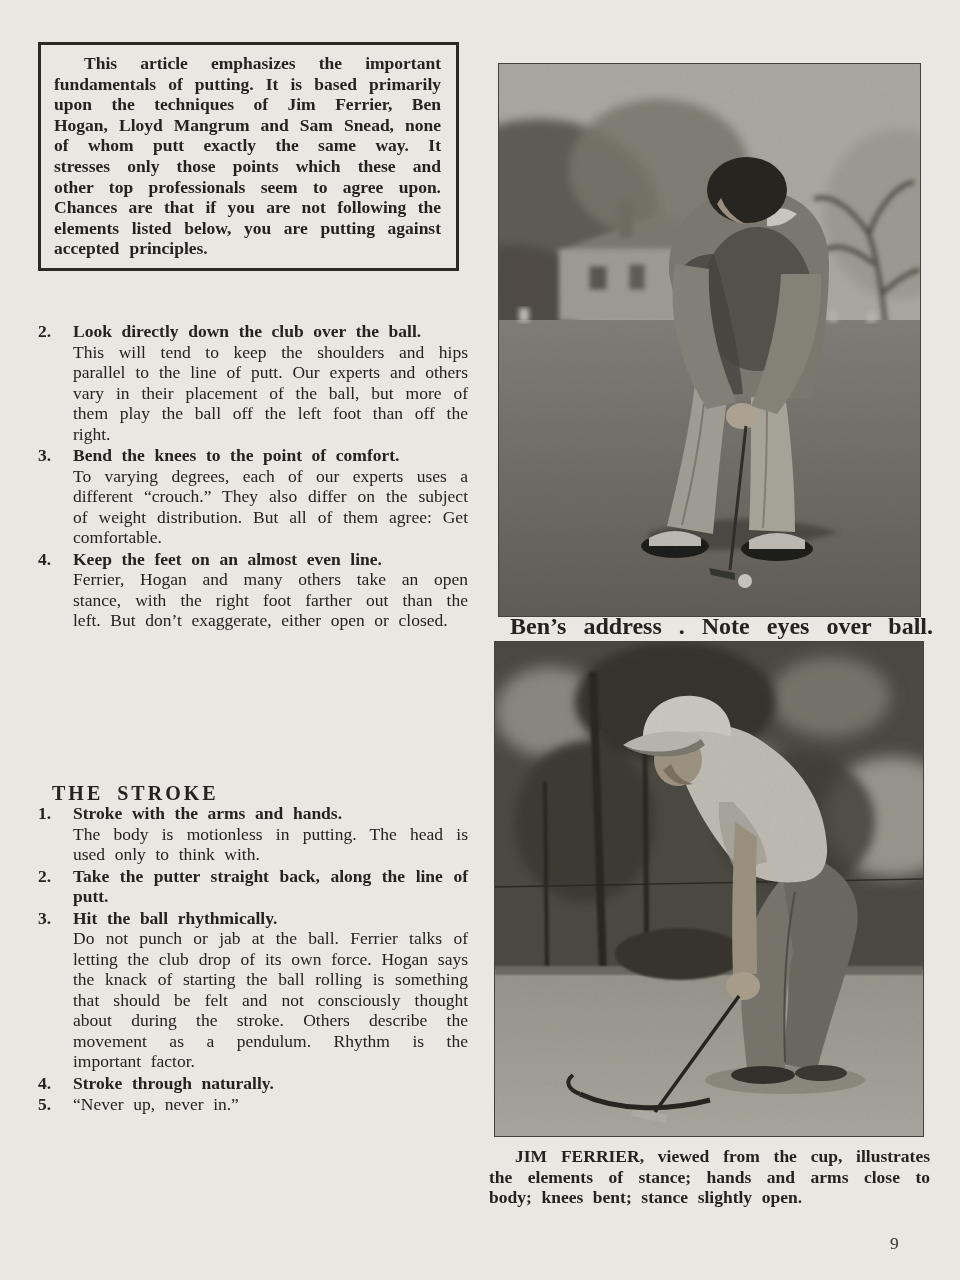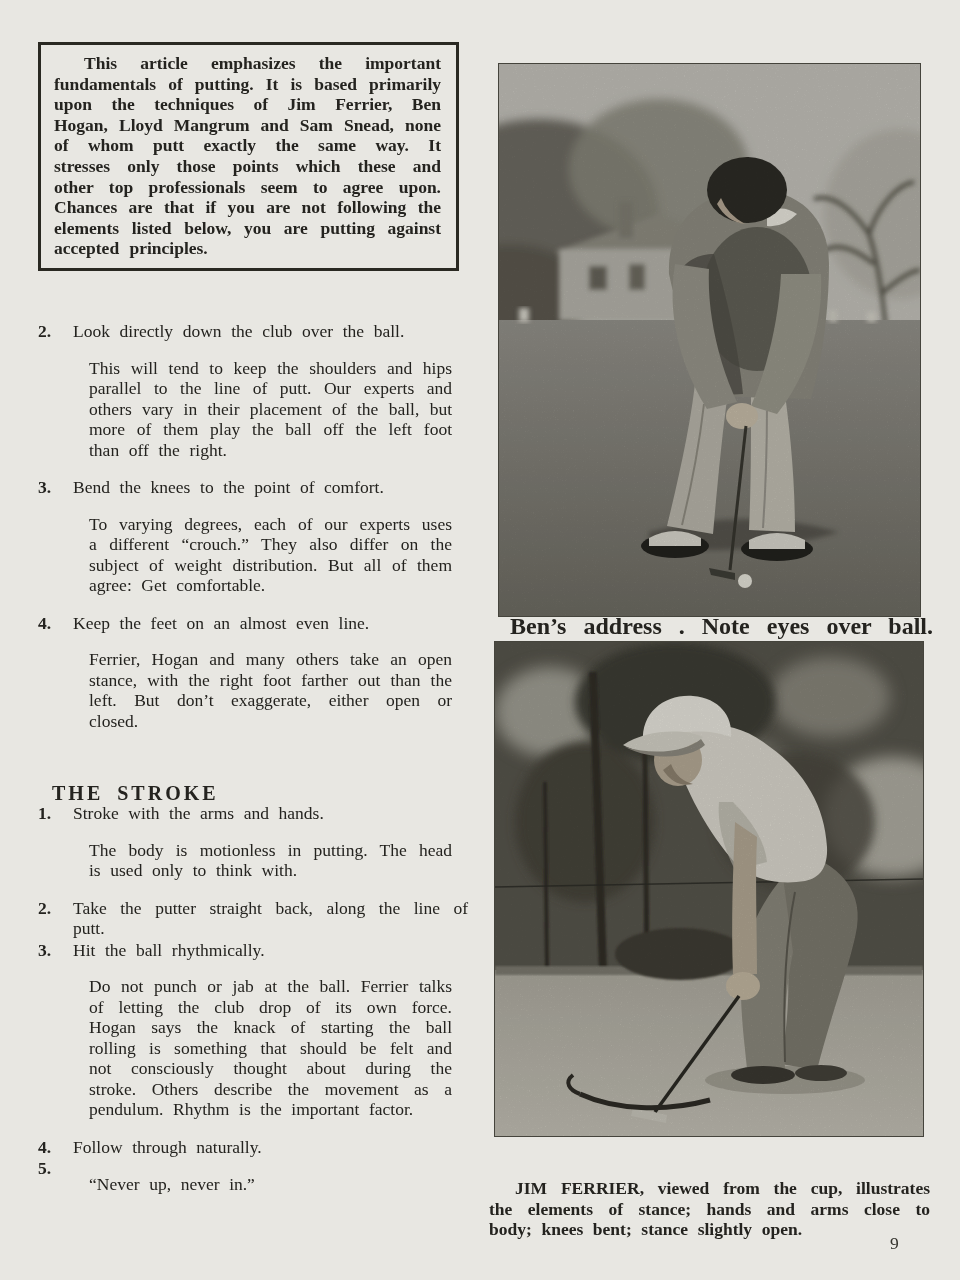--- a/index.html
+++ b/index.html
@@ -21,23 +21,23 @@
   
   .listwrap{position:absolute;left:38px;width:430px;}
   #stance-list{top:321px;}
   #stroke-list{top:803px;}
   .num-item{display:flex;margin:0 0 1px 0;}
   .num{
     flex:none;width:35px;font-weight:bold;font-size:17.5px;line-height:20.5px;
   }
   .itext{flex:1;font-size:17.5px;line-height:20.5px;}
   .ihead{
-    display:block;font-weight:normal;text-align:justify;word-spacing:0.3em;
-  }
-  .ibody{margin:16px;text-align:justify;word-spacing:0.3em;}
+    display:block;font-weight:bold;text-align:justify;word-spacing:0.3em;
+  }
+  .ibody{margin:0;text-align:justify;word-spacing:0.3em;}
   .stroke-heading{
     position:absolute;left:38px;top:768px;margin:14px;
     font-size:20px;font-weight:bold;letter-spacing:3px;word-spacing:6px;
   }
   
   figure{margin:0;padding:0;}
   .photo1{
     position:absolute;left:498px;top:63px;width:421px;height:552px;
     border:1px solid #45443c;overflow:hidden;background:#9b998f;
   }
@@ -47,21 +47,21 @@
   }
   .photo1 svg,.photo2 svg{display:block;width:100%;height:100%;}
   .caption1{
     position:absolute;left:510px;top:616px;width:423px;
     font-weight:bold;font-size:24px;line-height:21px;
     text-align:justify;text-align-last:justify;word-spacing:0.25em;
   }
   .caption2{
     position:absolute;left:489px;top:1146px;width:441px;
     font-weight:bold;font-size:17.5px;line-height:20.6px;
-    text-align:justify;text-indent:26px;word-spacing:0.3em;margin-top:32px;
+    text-align:justify;text-indent:26px;word-spacing:0.3em;
   }
   .pagenum{
     position:absolute;left:890px;top:1233px;font-size:17.5px;color:#35342e;
   }
 </style>
 </head>
 <body>
 
 <div class="page">
 
@@ -111,21 +111,21 @@
       <div class="num-item">
         <span class="num">3.</span>
         <div class="itext">
           <span class="ihead">Hit the ball rhythmically.</span>
           <p class="ibody">Do not punch or jab at the ball. Ferrier talks of letting the club drop of its own force. Hogan says the knack of starting the ball rolling is something that should be felt and not consciously thought about during the stroke. Others describe the movement as a pendulum. Rhythm is the important factor.</p>
         </div>
       </div>
       <div class="num-item">
         <span class="num">4.</span>
         <div class="itext">
-          <span class="ihead">Follow through naturally.</span>
+          <span class="ihead">Stroke through naturally.</span>
         </div>
       </div>
       <div class="num-item">
         <span class="num">5.</span>
         <div class="itext">
           <p class="ibody">“Never up, never in.”</p>
         </div>
       </div>
     </div>
 

